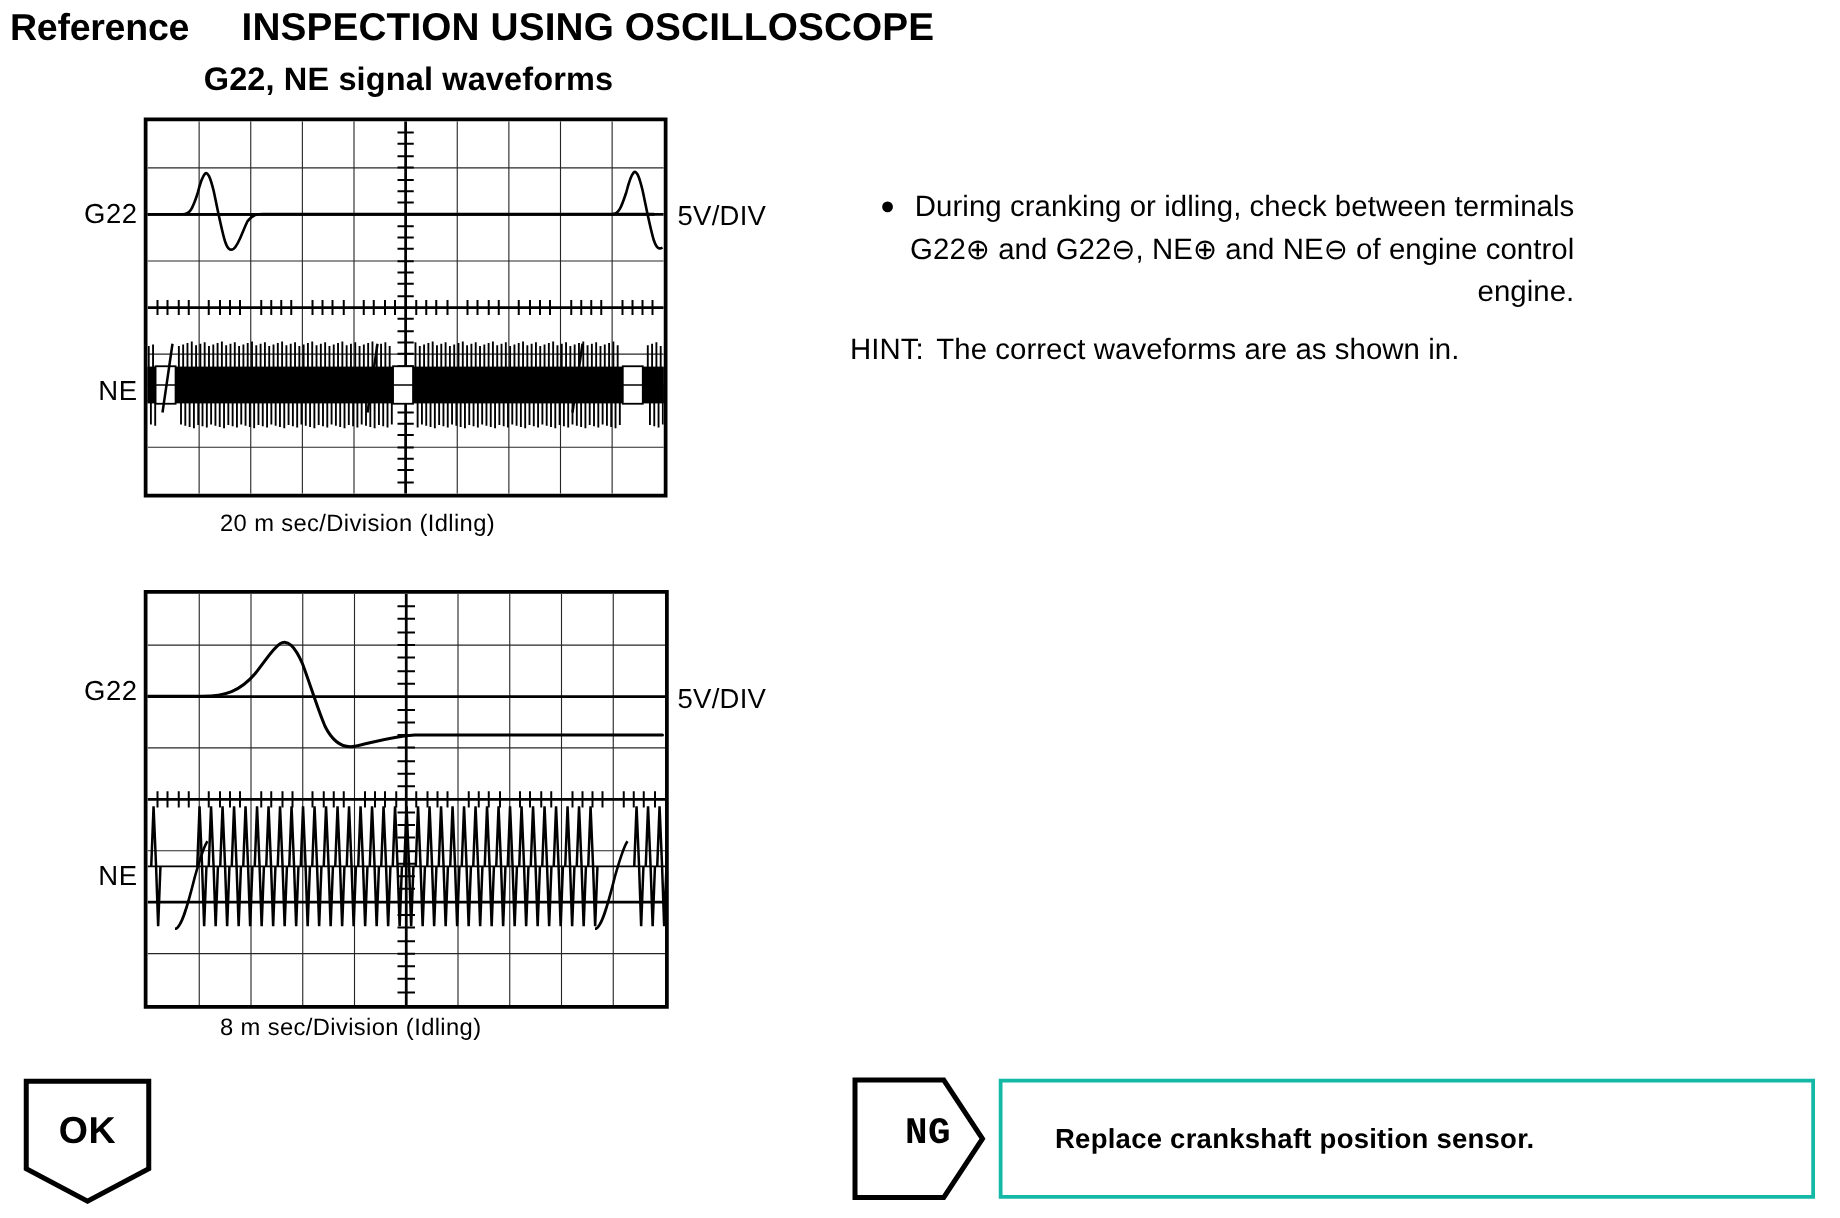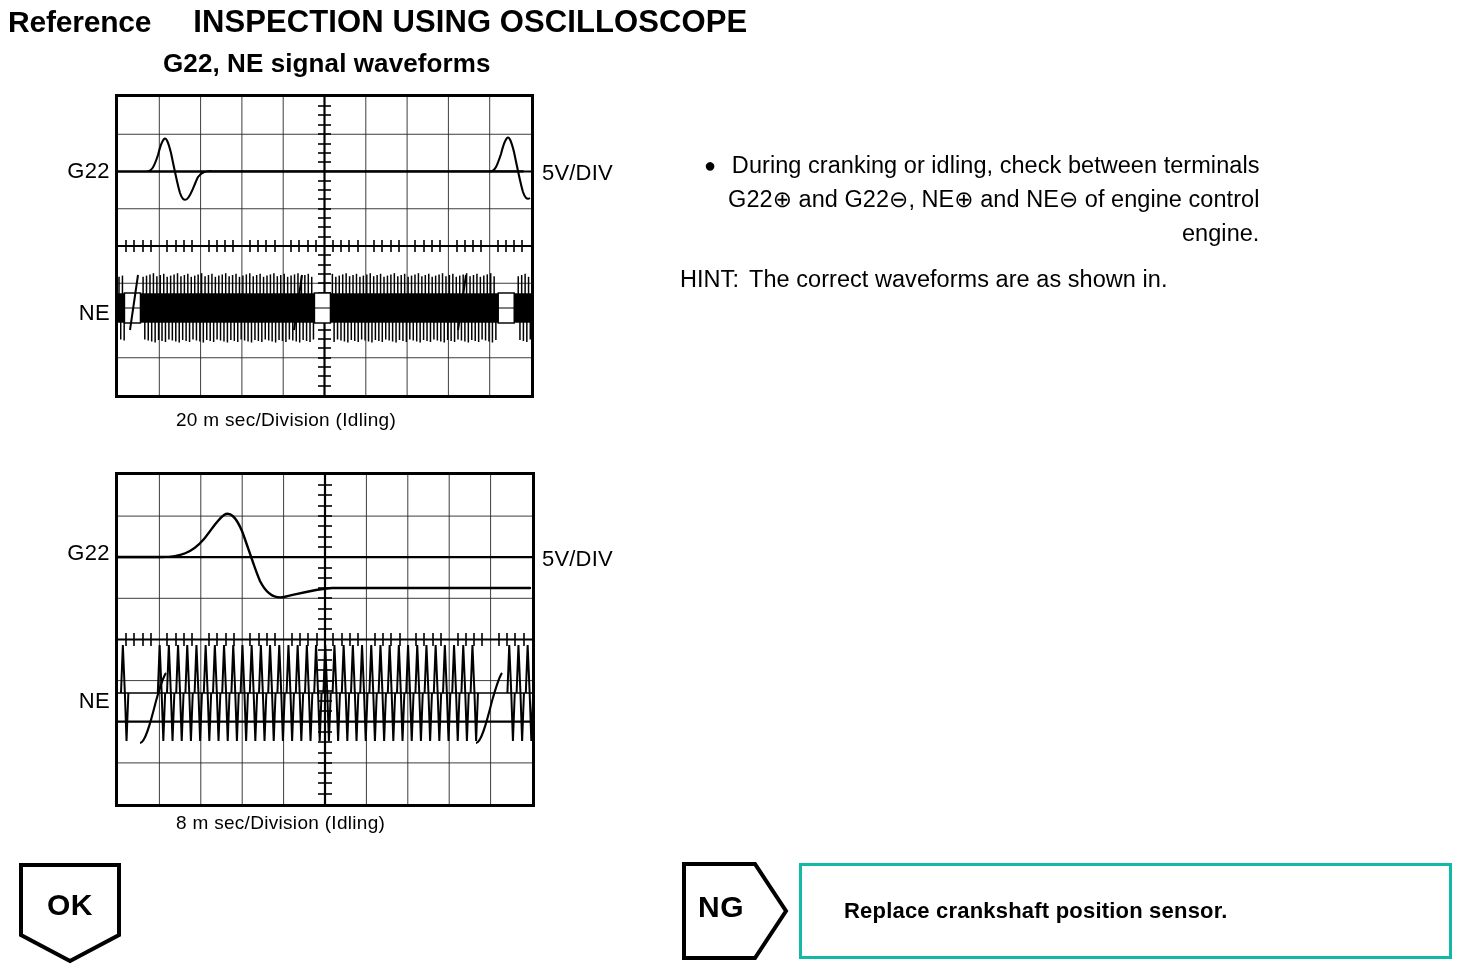--- a/index.html
+++ b/index.html
@@ -672,18 +672,18 @@
   <svg width="104" height="102" viewBox="0 0 104 102">
     <polygon points="3,3 101,3 101,73 52,99 3,73" fill="#ffffff" stroke="#000000" stroke-width="4"></polygon>
   </svg>
   <div class="verdict-text" style="left:0; top:26px; width:104px; text-align:center;">OK</div>
 </div>
 
 <div class="verdict" style="left:681px; top:861px;">
   <svg width="108" height="100" viewBox="0 0 108 100">
     <polygon points="3,3 74,3 105,50 74,97 3,97" fill="#ffffff" stroke="#000000" stroke-width="4"></polygon>
   </svg>
-  <div class="verdict-text" style="left:0; top:29px; width:80px; text-align:center;">NG</div>
+  <div class="verdict-text" style="left:0; top:29px; width:80px; text-align:right;font-family:Liberation Mono, monospace;">NG</div>
 </div>
 
 <div class="action-box" style="left:799px; top:863px; width:653px; height:96px;">
   <span class="action-text">Replace crankshaft position sensor.</span>
 </div>
 
 </body></html>

